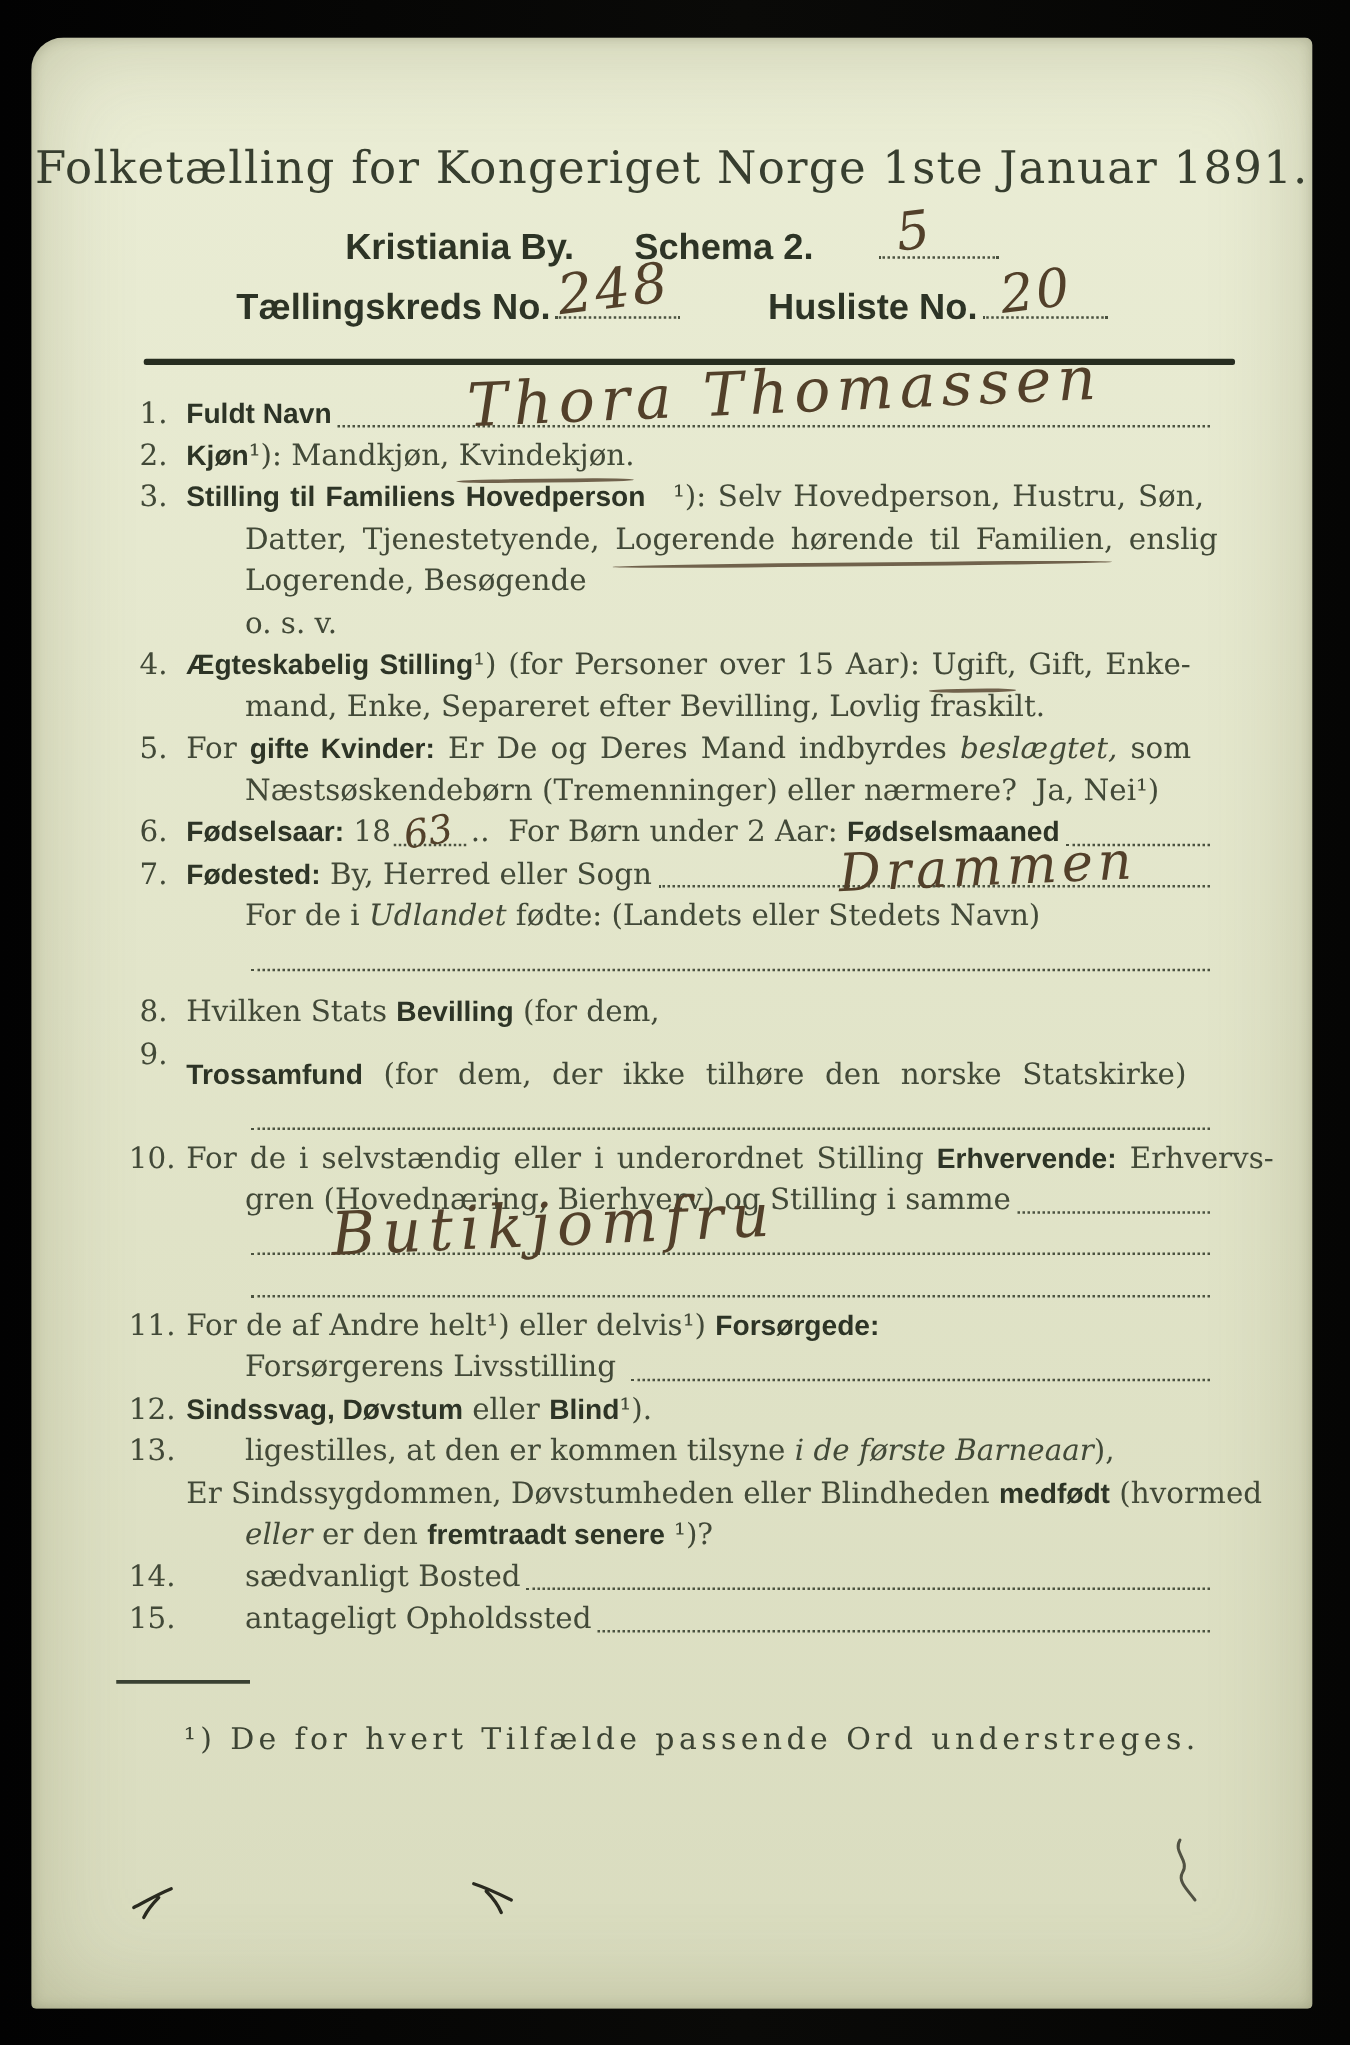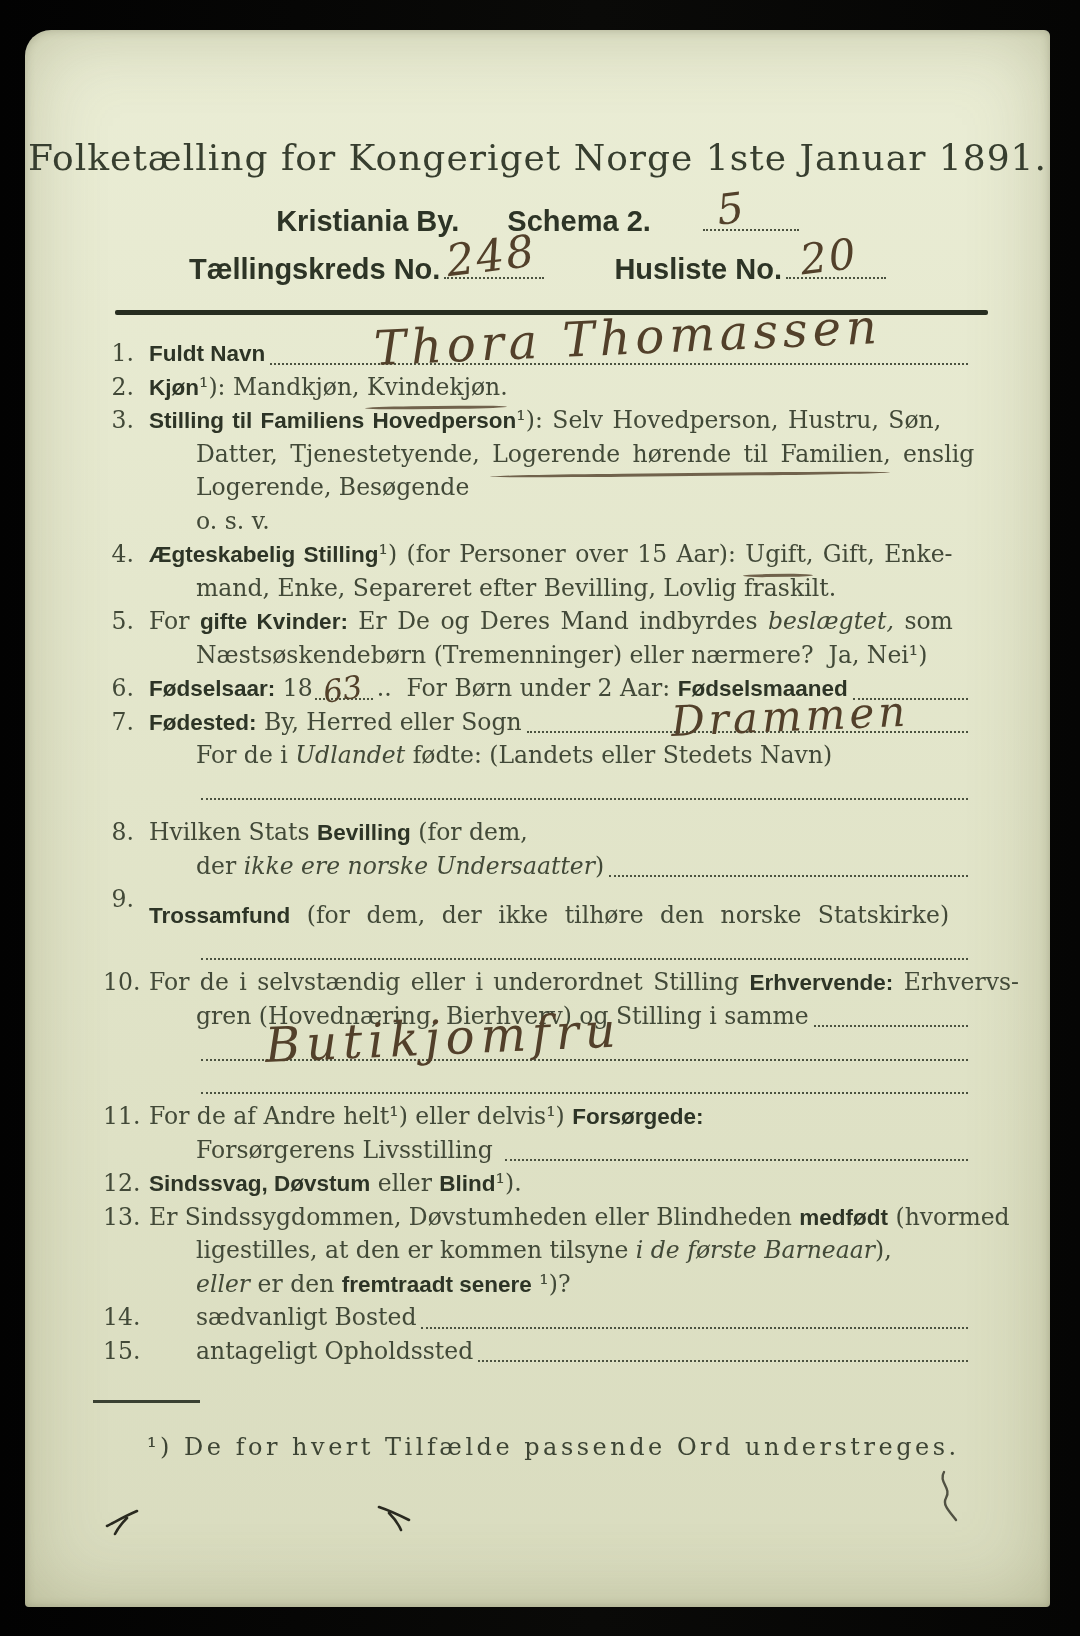--- a/index.html
+++ b/index.html
@@ -11,21 +11,21 @@
   body{width:1080px;height:1636px;font-family:"DejaVu Serif",serif;overflow:hidden}
   .scan{position:relative;width:1080px;height:1636px;
         background:linear-gradient(90deg,#020202 0%,#0a0a08 55%,#050504 100%)}
   .paper{position:absolute;left:25px;top:30px;width:1025px;height:1577px;
          background:var(--paper);
          background-image:linear-gradient(180deg,rgba(255,255,250,.10),rgba(120,120,70,.07) 60%,rgba(110,110,60,.12));
          border-radius:26px 6px 4px 4px;
          box-shadow:inset 0 0 80px rgba(105,105,60,.30), inset 0 0 10px rgba(60,60,35,.25);
          color:var(--print)}
   
-  .header{text-align:center;padding-top:107px}
+  .header{text-align:center;padding-top:84px}
   .title{font-size:36px;letter-spacing:1px;color:#373e2f;white-space:nowrap}
   .hrow{display:flex;justify-content:center;align-items:baseline;
         font-family:"Liberation Sans",sans-serif;font-weight:bold;color:var(--printb);white-space:nowrap}
   .hrow2{font-size:29px;margin-top:27px;gap:48px}
   .hrow3{font-size:29px;margin-top:15px;gap:70px}
   .field{display:inline-flex;align-items:baseline}
   .hw{font-style:italic;color:var(--ink);font-family:"DejaVu Serif",serif;font-weight:normal}
   .hw-slot{display:inline-block;position:relative;height:6px;
            border-bottom:2.5px dotted var(--dots);vertical-align:baseline;margin-left:4px}
   .slot-sm{width:96px}.slot-md{width:100px}
@@ -116,21 +116,21 @@
               <span class="b ">Kjøn</span>
               <span>¹): Mandkjøn, </span>
               <span class="hu">Kvindekjøn</span>
               <span>.</span>
             </div>
           </div>
         </div>
         <div class="item">
           <span class="num">3.</span>
           <div class="ibody">
-            <div class="line" style="word-spacing: 2px;">
+            <div class="line" style="word-spacing: 2px; gap: 22px;">
               <span class="b ">Stilling til Familiens Hovedperson</span>
               <span>¹): Selv Hovedperson, Hustru, Søn,</span>
             </div>
             <div class="line ind" style="word-spacing: 5px;">
               <span>Datter, Tjenestetyende, </span>
               <span class="hu">Logerende hørende til Familien</span>
               <span>, enslig</span>
             </div>
             <div class="line ind">
               <span>Logerende, Besøgende</span>
@@ -201,26 +201,20 @@
           </div>
         </div>
         <div class="item gap">
           <span class="num">8.</span>
           <div class="ibody">
             <div class="line">
               <span>Hvilken Stats </span>
               <span class="b ">Bevilling</span>
               <span> (for dem,</span>
             </div>
-            <div class="line ind">
-              <span>der </span>
-              <span class="i ">ikke ere norske Undersaatter</span>
-              <span>)</span>
-              <span class="fill"></span>
-            </div>
           </div>
         </div>
         <div class="item">
           <span class="num">9.</span>
           <div class="ibody">
             <div class="line" style="word-spacing: 9px; margin-top: 16px;">
               <span class="b ">Trossamfund</span>
               <span> (for dem, der ikke tilhøre den norske Statskirke)</span>
             </div>
             <div class="line ind">
@@ -268,29 +262,29 @@
               <span class="b ">Sindssvag, Døvstum</span>
               <span> eller </span>
               <span class="b ">Blind</span>
               <span>¹).</span>
             </div>
           </div>
         </div>
         <div class="item">
           <span class="num">13.</span>
           <div class="ibody">
+            <div class="line ind">
+              <span>ligestilles, at den er kommen tilsyne </span>
+              <span class="i ">i de første Barneaar</span>
+              <span>),</span>
+            </div>
             <div class="line">
               <span>Er Sindssygdommen, Døvstumheden eller Blindheden </span>
               <span class="b ">medfødt</span>
               <span> (hvormed</span>
-            </div>
-            <div class="line ind">
-              <span>ligestilles, at den er kommen tilsyne </span>
-              <span class="i ">i de første Barneaar</span>
-              <span>),</span>
             </div>
             <div class="line ind">
               <span class="i ">eller</span>
               <span> er den </span>
               <span class="b ">fremtraadt senere</span>
               <span> ¹)?</span>
             </div>
           </div>
         </div>
         <div class="item">

